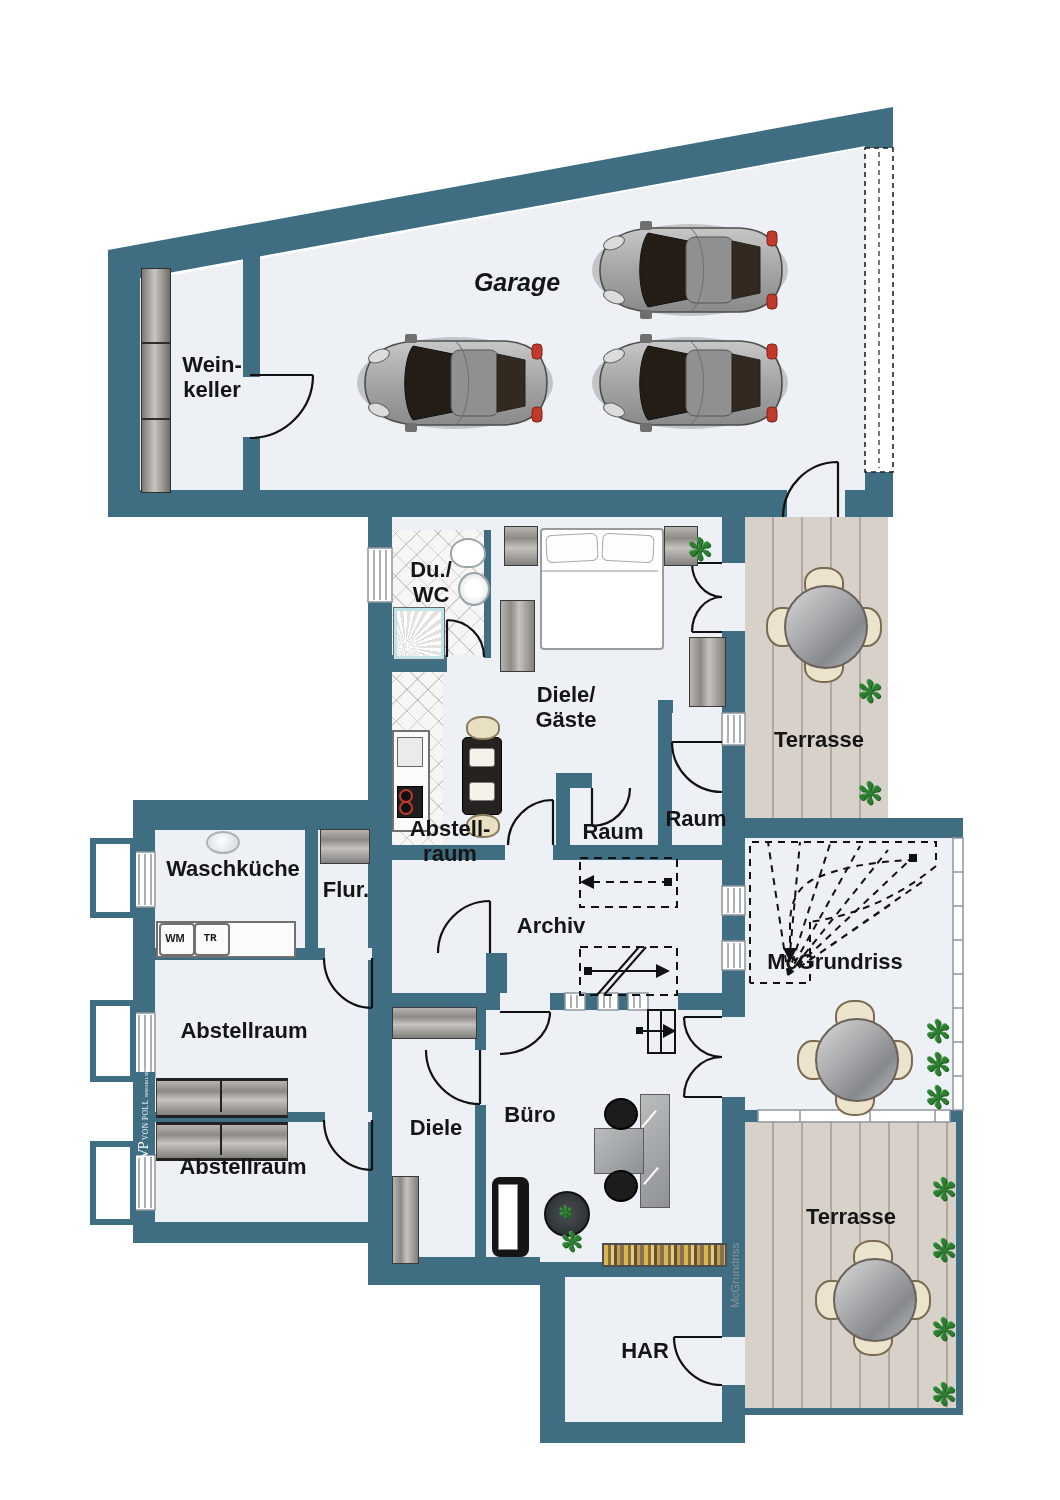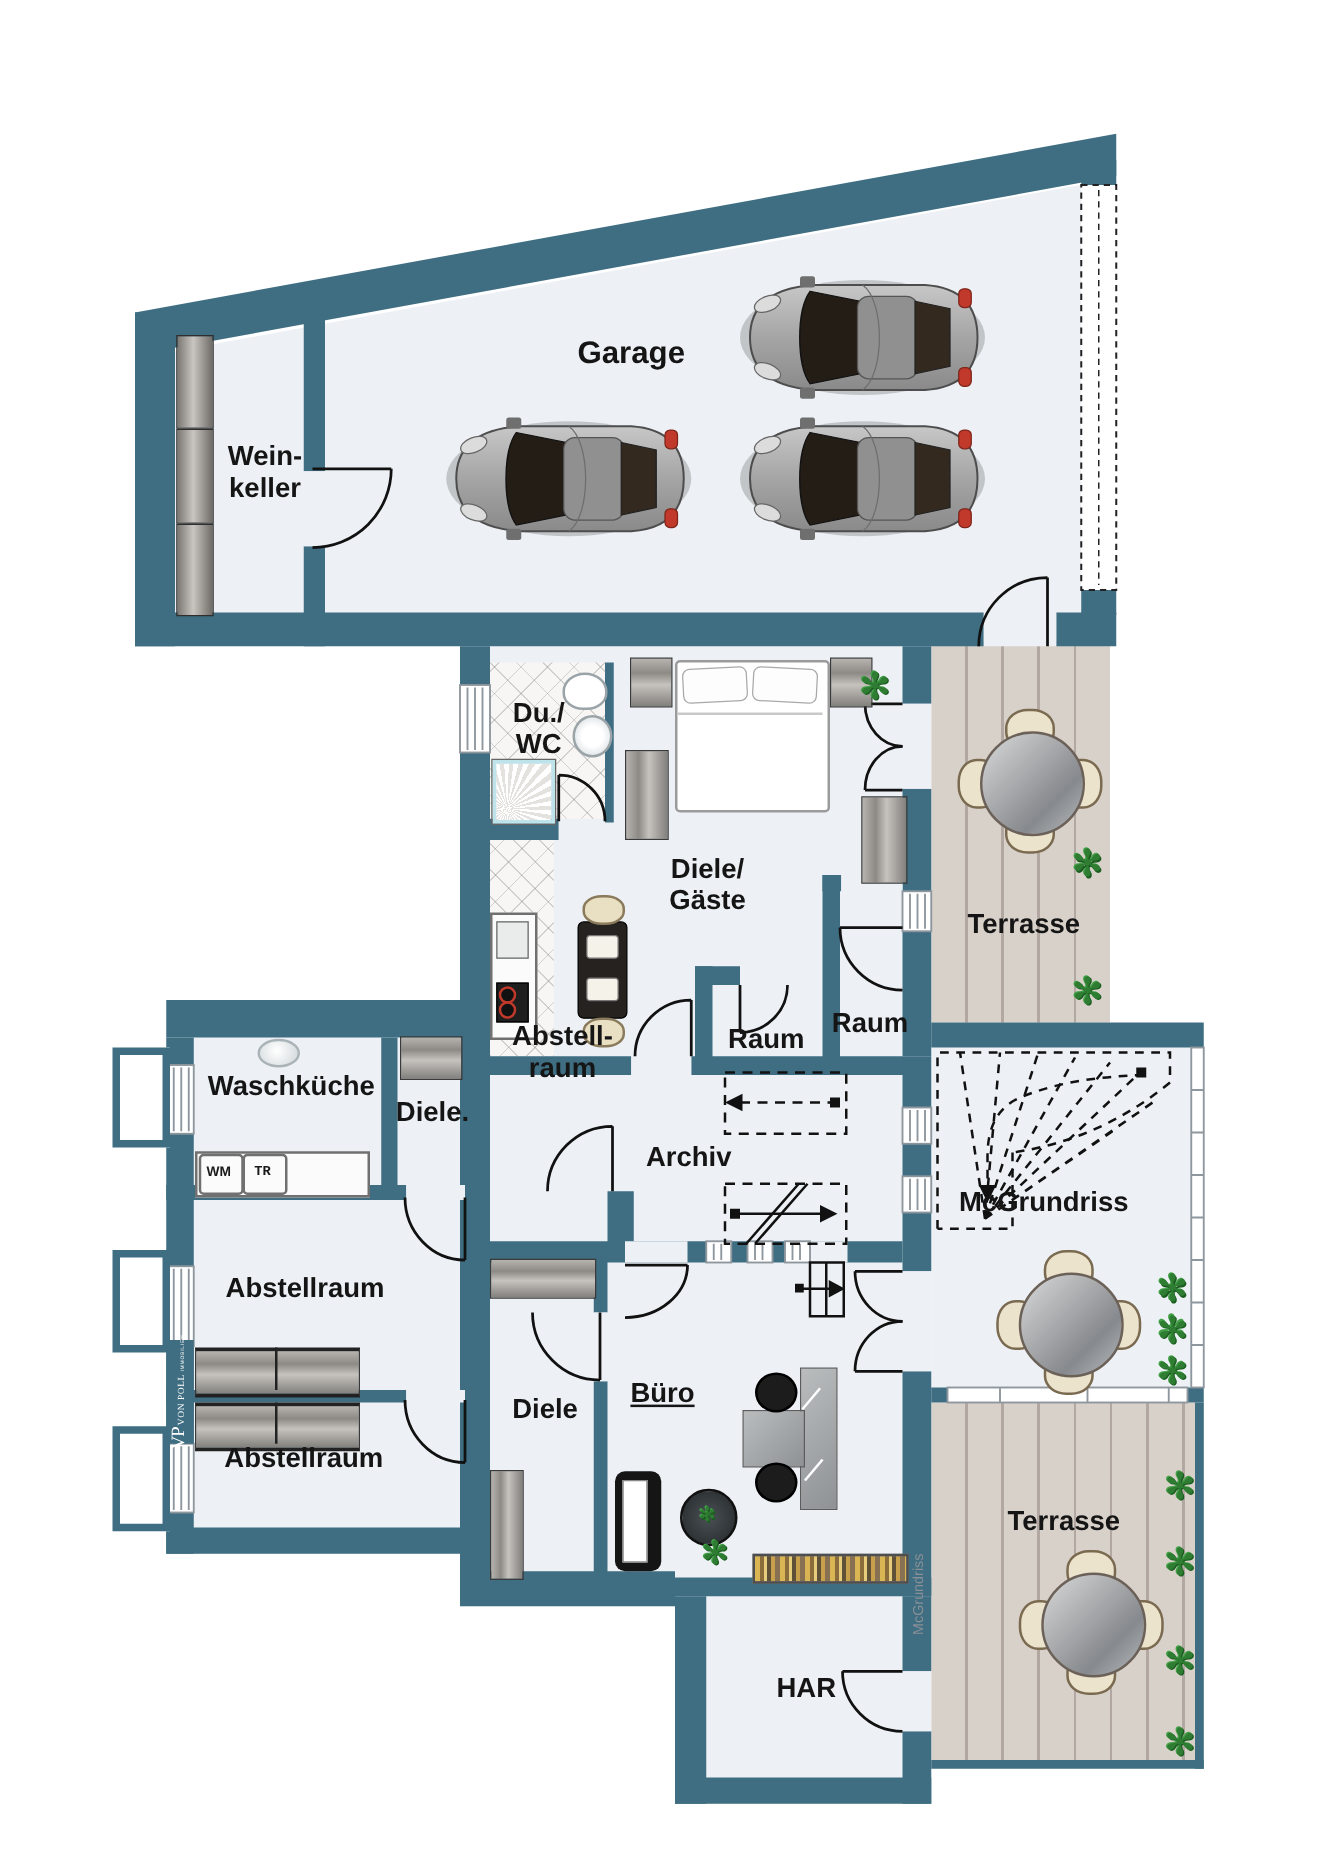--- a/index.html
+++ b/index.html
@@ -358,48 +358,48 @@
   <div class="plant" style="left:870px;top:692px;">✻</div>
   <div class="plant" style="left:870px;top:794px;">✻</div>
   <div class="plant" style="left:938px;top:1032px;">✻</div>
   <div class="plant" style="left:938px;top:1065px;">✻</div>
   <div class="plant" style="left:938px;top:1098px;">✻</div>
   <div class="plant" style="left:944px;top:1190px;">✻</div>
   <div class="plant" style="left:944px;top:1251px;">✻</div>
   <div class="plant" style="left:944px;top:1330px;">✻</div>
   <div class="plant" style="left:944px;top:1395px;">✻</div>
 
-  <div class="lbl big" style="left:505px;top:282px;">Garage</div>
+  <div class="lbl big" style="left:517px;top:282px;font-style:italic;">Garage</div>
   <div class="lbl" style="left:212px;top:378px;">
     <span>Wein-</span>
     <span>keller</span>
   </div>
   <div class="lbl" style="left:431px;top:583px;">
     <span>Du./</span>
     <span>WC</span>
   </div>
   <div class="lbl" style="left:566px;top:708px;">
     <span>Diele/</span>
     <span>Gäste</span>
   </div>
   <div class="lbl" style="left:819px;top:740px;">Terrasse</div>
   <div class="lbl" style="left:613px;top:832px;">Raum</div>
   <div class="lbl" style="left:696px;top:819px;">Raum</div>
   <div class="lbl" style="left:233px;top:869px;">Waschküche</div>
-  <div class="lbl" style="left:346px;top:890px;">Diele.</div>
+  <div class="lbl" style="left:346px;top:890px;">Flur.</div>
   <div class="lbl" style="left:450px;top:842px;">
     <span>Abstell-</span>
     <span>raum</span>
   </div>
   <div class="lbl" style="left:551px;top:926px;">Archiv</div>
   <div class="lbl" style="left:835px;top:962px;">McGrundriss</div>
   <div class="lbl" style="left:244px;top:1031px;">Abstellraum</div>
   <div class="lbl" style="left:243px;top:1167px;">Abstellraum</div>
   <div class="lbl" style="left:436px;top:1128px;">Diele</div>
-  <div class="lbl" style="left:530px;top:1115px;text-decoration:underline;">Büro</div>
+  <div class="lbl" style="left:530px;top:1115px;">Büro</div>
   <div class="lbl" style="left:851px;top:1217px;">Terrasse</div>
   <div class="lbl" style="left:645px;top:1351px;">HAR</div>
 
   <div class="logo" style="left:133px;top:1072px;width:22px;height:83px;">
     <div class="inner">
       <span class="vp">VP</span>
       <span class="nm">VON POLL</span>
       <span class="sub">IMMOBILIEN</span>
     </div>
   </div>

